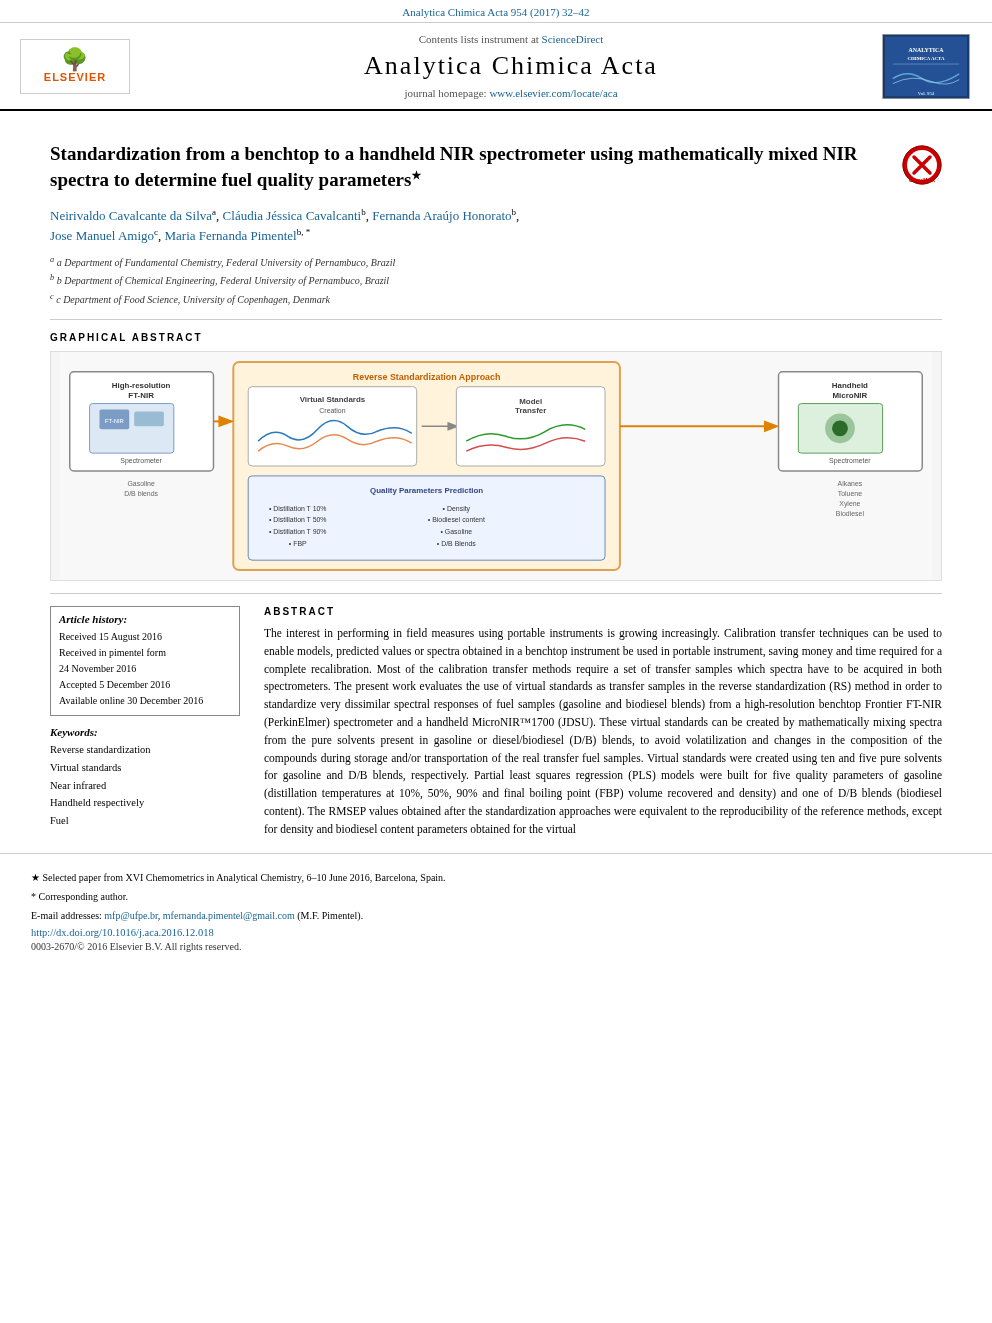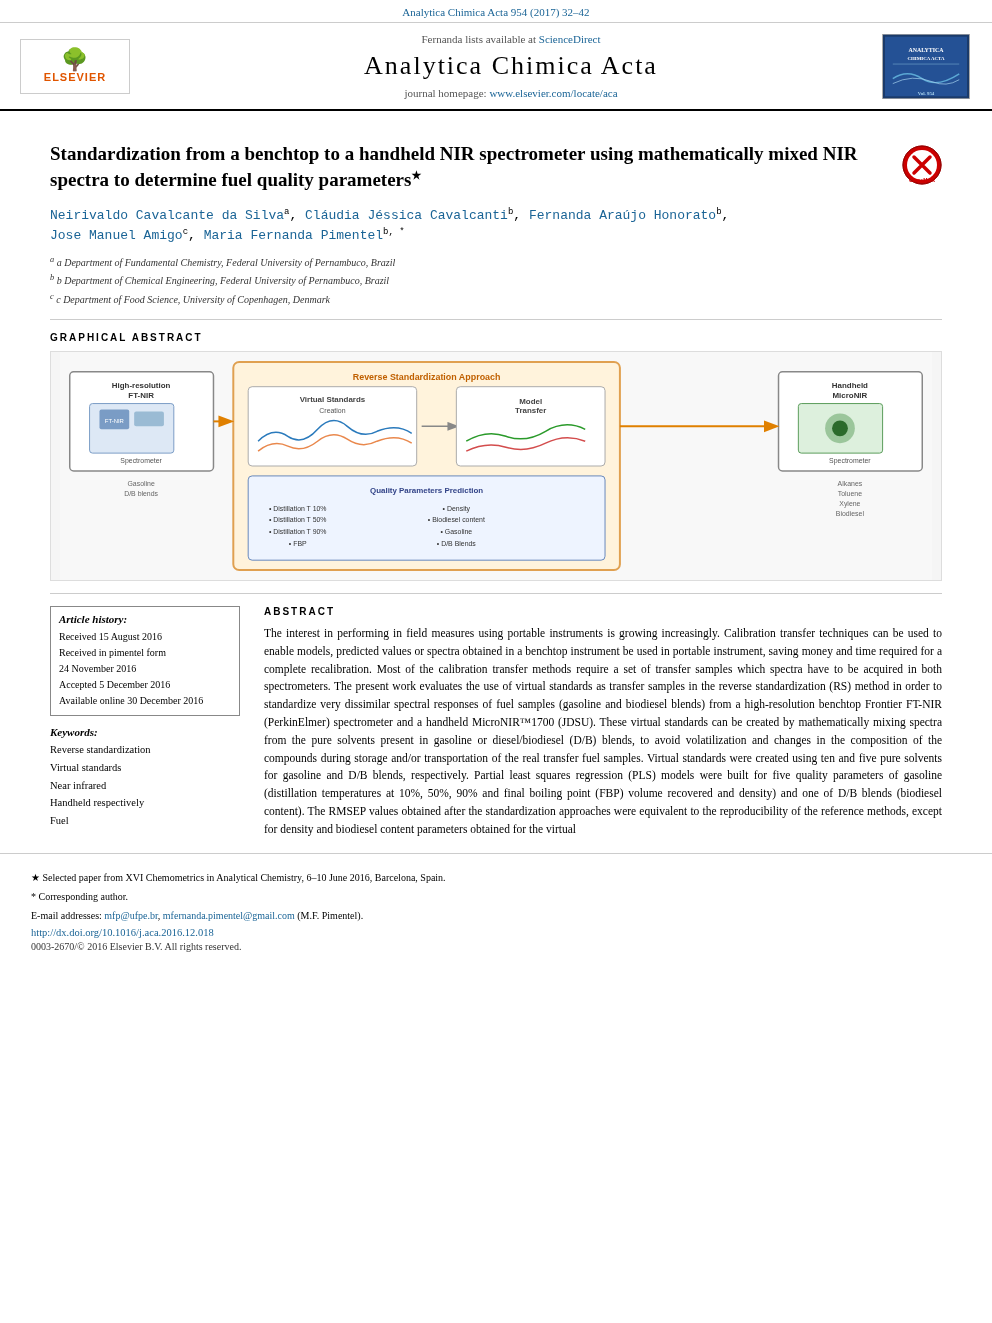--- a/index.html
+++ b/index.html
@@ -132,21 +132,20 @@
       flex-shrink: 0;
       margin-top: 4px;
     }
 
     
     .authors {
       font-size: 13px;
       margin-bottom: 8px;
       line-height: 1.5;
       color: #000;
-      font-family: Liberation Mono, monospace;
     }
     .authors sup {
       font-size: 9px;
     }
     .authors .author-link {
       color: #1a6496;
     }
     .affiliations {
       font-size: 10px;
       font-style: italic;
@@ -298,21 +297,21 @@
 
   <div class="journal-header-left">
     <div class="elsevier-logo">
       <div class="el-tree">🌳</div>
       <div class="el-name">ELSEVIER</div>
     </div>
   </div>
 
   <div class="journal-header-center">
     <div class="sciencedirect-link">
-      <span>Fernanda lists available at</span>
+      <span>Contents lists instrument at</span>
       <a class="sd-link">ScienceDirect</a>
     </div>
     <div class="journal-title">Analytica Chimica Acta</div>
     <div class="journal-homepage">
       <span>journal homepage:</span>
       <span class="homepage-link">www.elsevier.com/locate/aca</span>
     </div>
   </div>
 
   <div class="journal-header-right">

